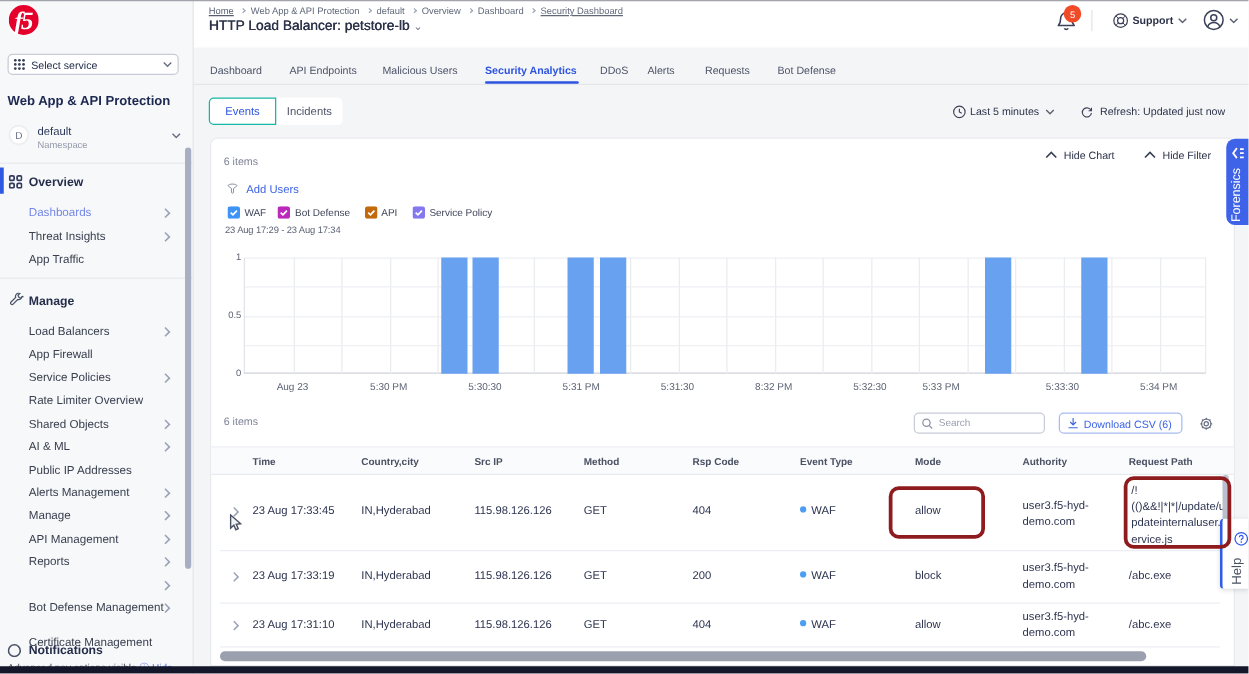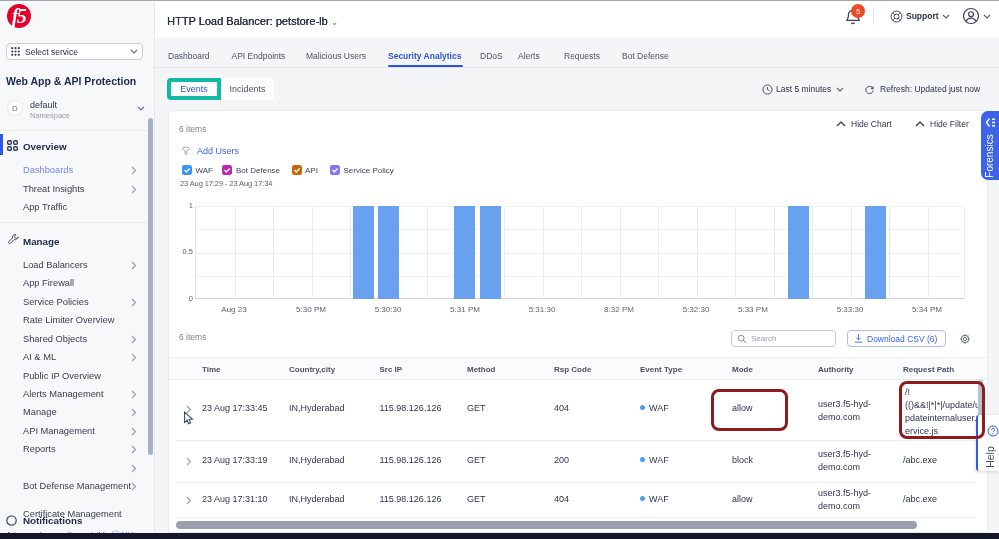--- a/index.html
+++ b/index.html
@@ -13,20 +13,28 @@
   .bc-sep { display:inline-block; width:3px; height:3px; border-right:1px solid #9aa3b5; border-top:1px solid #9aa3b5; transform:rotate(45deg); margin:0 4.5px 1px 4px; }
 </style>
 </head>
 <body>
 <div id="root">
 
   <div class="abs" style="left:0;top:0;width:999px;height:1px;background:#a2a4ab;z-index:40;"></div>
 
   <div class="abs" style="left:155px;top:0;width:844px;height:38px;background:#fff;"></div>
 
+  <div class="abs" style="left:167px;top:4px;height:10px;font-size:7.5px;color:#60687a;white-space:nowrap;">
+    <span style="text-decoration:underline;color:#555d6f;">Home</span>
+    <span class="bc-sep"></span><span>Web App &amp; API Protection</span>
+    <span class="bc-sep"></span><span>default</span>
+    <span class="bc-sep"></span><span>Overview</span>
+    <span class="bc-sep"></span><span>Dashboard</span>
+    <span class="bc-sep"></span><span style="text-decoration:underline;">Security Dashboard</span>
+  </div>
   <div class="abs" style="left:167px;top:15px;font-size:11px;color:#2b3248;white-space:nowrap;text-shadow:0.3px 0 0 #2b3248;">HTTP Load Balancer: petstore-lb <span style="text-shadow:none;color:#6a7080;font-size:9px;">⌄</span></div>
 
   <div id="topright">
 
     <svg class="abs" style="left:844px;top:8px;" width="18" height="18" viewBox="0 0 24 24">
       <path d="M12 3a6 6 0 0 0-6 6c0 5-1.7 6.5-2.5 7.5h17c-.8-1-2.5-2.5-2.5-7.5a6 6 0 0 0-6-6z" fill="none" stroke="#3a4158" stroke-width="1.7" stroke-linejoin="round"></path>
       <path d="M10 19.5a2.2 2.2 0 0 0 4 0" fill="none" stroke="#3a4158" stroke-width="1.7"></path>
     </svg>
     <div class="abs" style="left:851px;top:4px;width:14px;height:14px;background:#f04a26;border-radius:50%;color:#fff;font-size:7.5px;display:flex;align-items:center;justify-content:center;">5</div>
     <div class="abs" style="left:873px;top:8px;width:1px;height:17px;background:#e2e4e9;"></div>
@@ -57,21 +65,21 @@
     <div class="abs" style="left:231.5px;top:51px;font-size:8.5px;color:#4c5367;">API Endpoints</div>
     <div class="abs" style="left:306px;top:51px;font-size:8.5px;color:#4c5367;">Malicious Users</div>
     <div class="abs" style="left:388px;top:51px;font-size:8.5px;font-weight:bold;color:#2d54e0;">Security Analytics</div>
     <div class="abs" style="left:387.5px;top:64.5px;width:75px;height:2px;background:#2d54e0;border-radius:2px;"></div>
     <div class="abs" style="left:480px;top:51px;font-size:8.5px;color:#4c5367;">DDoS</div>
     <div class="abs" style="left:518px;top:51px;font-size:8.5px;color:#4c5367;">Alerts</div>
     <div class="abs" style="left:564px;top:51px;font-size:8.5px;color:#4c5367;">Requests</div>
     <div class="abs" style="left:622px;top:51px;font-size:8.5px;color:#4c5367;">Bot Defense</div>
   </div>
 
-  <div class="abs" style="left:167px;top:78px;width:54px;height:22px;background:#fff;border:4px solid #14b8a6;border-radius:4px 0 0 4px;color:#2d54e0;font-size:9px;display:flex;align-items:center;justify-content:center;z-index:2;">Events</div>
+  <div class="abs" style="left:167px;top:78px;width:54px;height:22px;background:#fff;border:1px solid #14b8a6;border-radius:4px 0 0 4px;color:#2d54e0;font-size:9px;display:flex;align-items:center;justify-content:center;z-index:2;">Events</div>
   <div class="abs" style="left:221px;top:78px;width:53px;height:22px;background:#fff;border:1px solid #fff;border-radius:0 4px 4px 0;color:#4c5367;font-size:9px;display:flex;align-items:center;justify-content:center;">Incidents</div>
 
   <div id="timectl">
     <svg class="abs" style="left:762px;top:84px;" width="11" height="11" viewBox="0 0 24 24">
       <circle cx="12" cy="12" r="10" fill="none" stroke="#3a4158" stroke-width="2"></circle>
       <path d="M12 6.5V12l4 2.5" fill="none" stroke="#3a4158" stroke-width="2"></path>
     </svg>
     <div class="abs" style="left:776px;top:84px;font-size:8.5px;color:#2c3349;">Last 5 minutes</div>
     <svg class="abs" style="left:836px;top:87px;" width="8" height="5" viewBox="0 0 8 5">
         <path d="M1 1l3 3 3-3" stroke="#5c6374" stroke-width="1.2" fill="none"></path>
@@ -337,21 +345,21 @@
       </svg>
     <div class="nav-item" style="top:315px;">Rate Limiter Overview</div>
     <div class="nav-item" style="top:334px;">Shared Objects</div>
       <svg class="chev" style="top:335px;" width="6" height="9" viewBox="0 0 6 9">
         <path d="M1 1l3.5 3.5L1 8" stroke="#9aa3b5" stroke-width="1.3" fill="none"></path>
       </svg>
     <div class="nav-item" style="top:352px;">AI &amp; ML</div>
       <svg class="chev" style="top:353px;" width="6" height="9" viewBox="0 0 6 9">
         <path d="M1 1l3.5 3.5L1 8" stroke="#9aa3b5" stroke-width="1.3" fill="none"></path>
       </svg>
-    <div class="nav-item" style="top:371px;">Public IP Overview</div>
+    <div class="nav-item" style="top:371px;">Public IP Addresses</div>
     <div class="nav-item" style="top:389px;">Alerts Management</div>
       <svg class="chev" style="top:390px;" width="6" height="9" viewBox="0 0 6 9">
         <path d="M1 1l3.5 3.5L1 8" stroke="#9aa3b5" stroke-width="1.3" fill="none"></path>
       </svg>
     <div class="nav-item" style="top:407px;">Manage</div>
       <svg class="chev" style="top:408px;" width="6" height="9" viewBox="0 0 6 9">
         <path d="M1 1l3.5 3.5L1 8" stroke="#9aa3b5" stroke-width="1.3" fill="none"></path>
       </svg>
     <div class="nav-item" style="top:426px;">API Management</div>
       <svg class="chev" style="top:427px;" width="6" height="9" viewBox="0 0 6 9">

